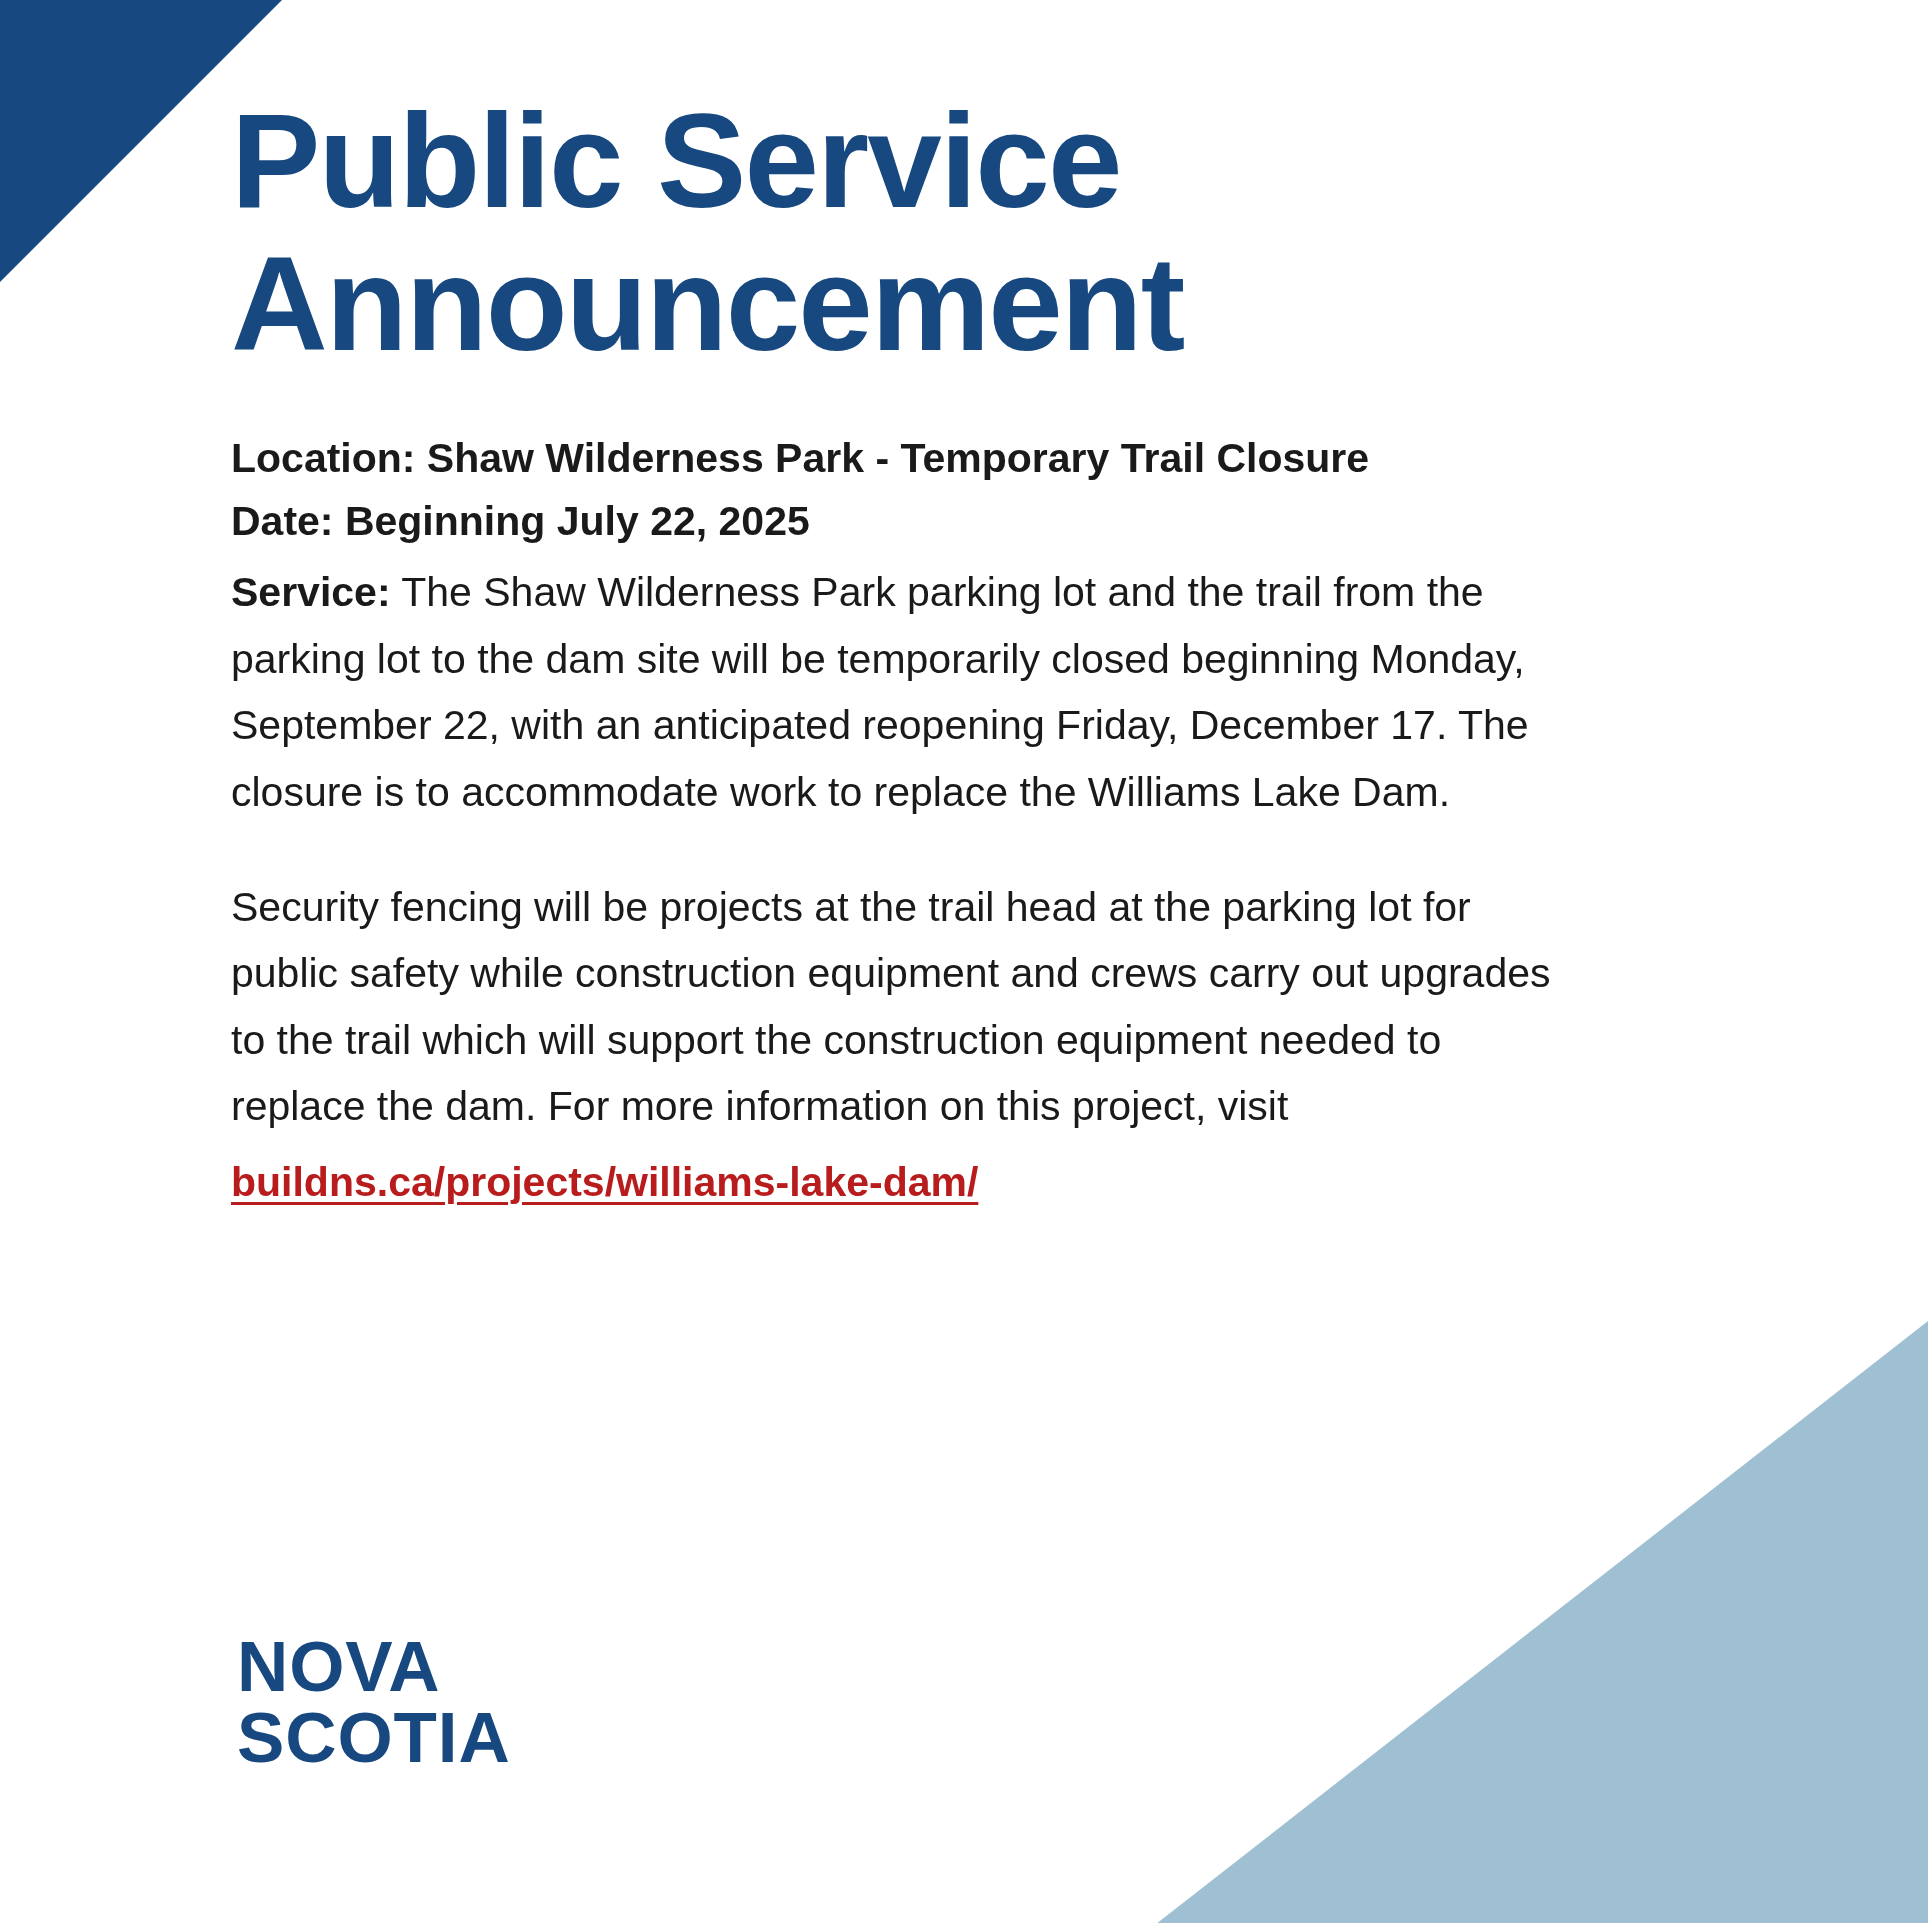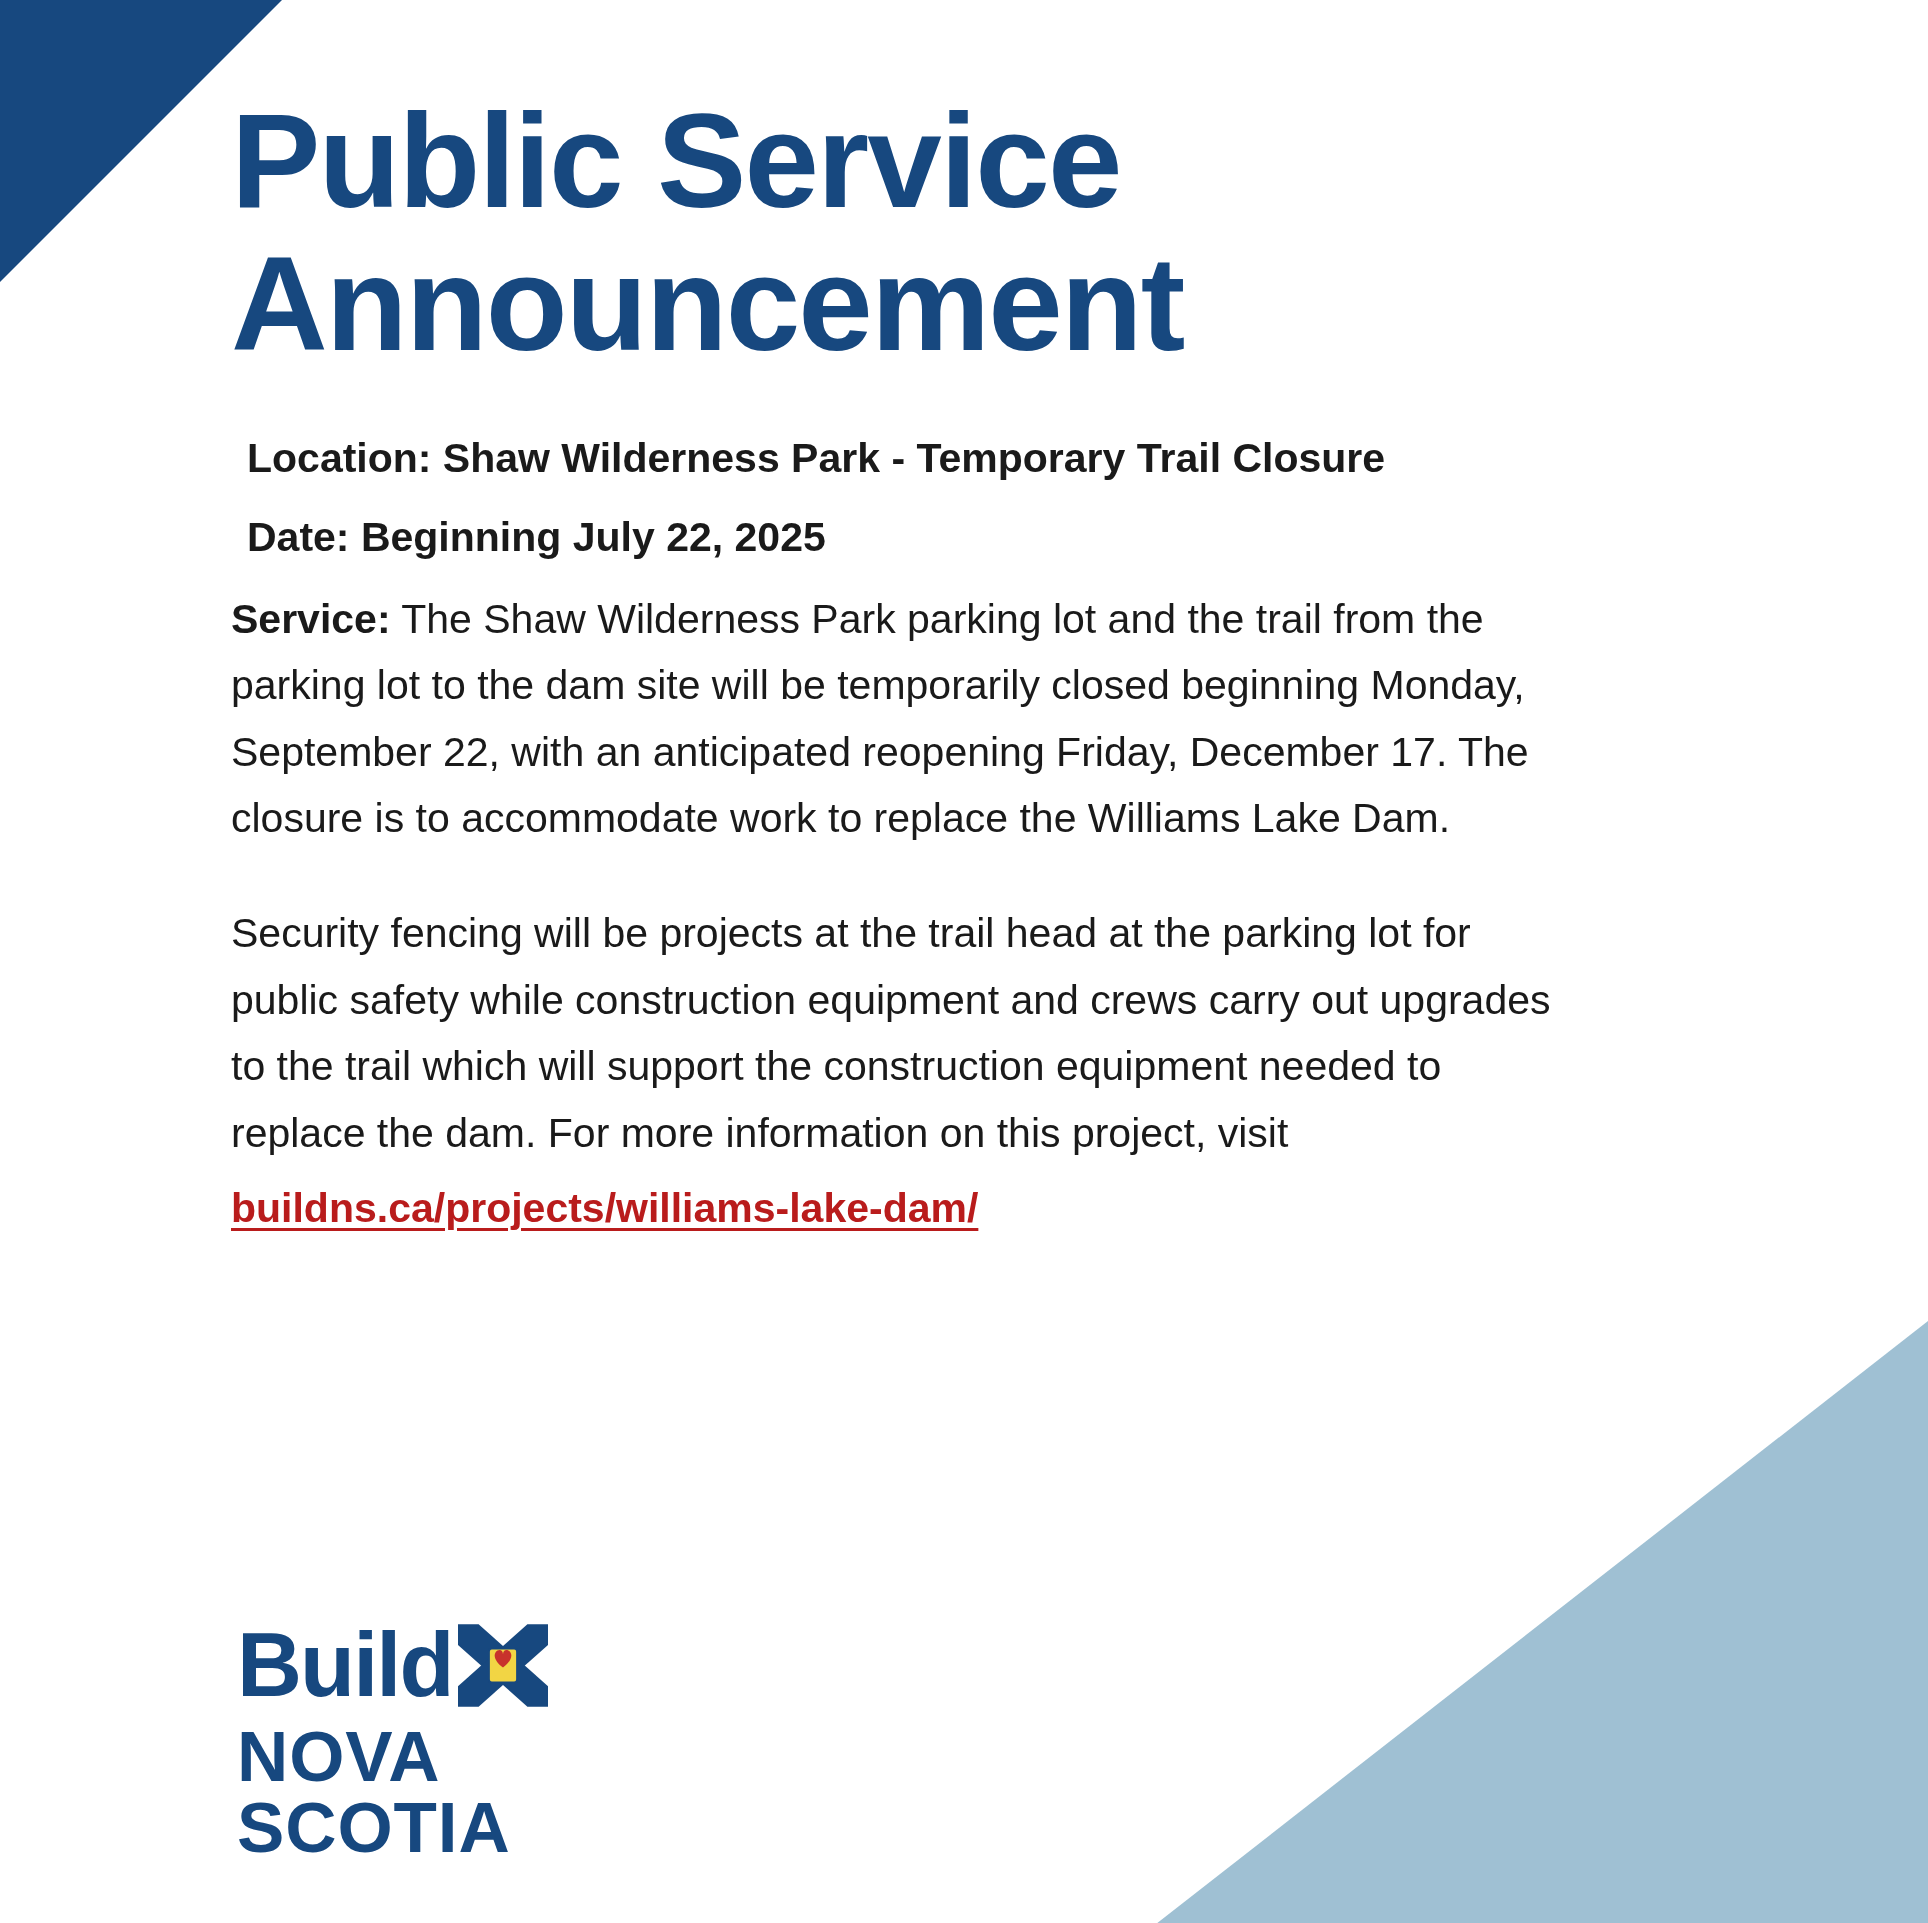--- a/index.html
+++ b/index.html
@@ -51,21 +51,21 @@
     letter-spacing: -1.9px;
     margin: 0 0 51px 0;
     max-width: 1224px;
   }
 
   .meta-line {
     font-size: 41px;
     line-height: 1.55;
     font-weight: bold;
     color: #1a1a1a;
-    margin: 16px;
+    margin: 0;
   }
 
   .para {
     font-size: 41px;
     line-height: 1.62;
     color: #1a1a1a;
     margin: 0;
     max-width: 1337px;
   }
   .para.first {
@@ -138,29 +138,15 @@
   <p class="meta-line">Date: Beginning July 22, 2025</p>
 
   <p class="para first"><b>Service:</b><span> The Shaw Wilderness Park parking lot and the trail from the parking lot to the dam site will be temporarily closed beginning Monday, September 22, with an anticipated reopening Friday, December 17. The closure is to accommodate work to replace the Williams Lake Dam.</span></p>
 
   <p class="para second">Security fencing will be projects at the trail head at the parking lot for public safety while construction equipment and crews carry out upgrades to the trail which will support the construction equipment needed to replace the dam. For more information on this project, visit</p>
 
   <a class="link" href="#">buildns.ca/projects/williams-lake-dam/</a>
 </div>
 
 <div class="logo">
-  <div class="logo-row">
-    <span class="logo-build">Build</span>
-    <span class="logo-flag">
-      <svg width="90" height="83" viewBox="0 0 96 88" xmlns="http://www.w3.org/2000/svg">
-        <rect x="0" y="0" width="96" height="88" fill="#ffffff"></rect>
-        <path d="M0,0 L22,0 L96,66 L96,88 L74,88 L0,22 Z" fill="#17487f"></path>
-        <path d="M96,0 L96,22 L22,88 L0,88 L0,66 L74,0 Z" fill="#17487f"></path>
-        <rect x="33" y="26" width="30" height="36" rx="3" fill="#f2d544"></rect>
-        <path d="M48 62 C38 56 36 48 36 40 L60 40 C60 48 58 56 48 62 Z" fill="#f2d544"></path>
-        <path d="M40 30 c3 -4 8 -3 8 2 c0 -5 5 -6 8 -2 c3 5 -2 12 -8 16 c-6 -4 -11 -11 -8 -16 Z" fill="#c8322c"></path>
-        <rect x="33" y="26" width="30" height="36" rx="3" fill="none" stroke="#17487f" stroke-width="2"></rect>
-      </svg>
-    </span>
-  </div>
   <div class="logo-sub">NOVA SCOTIA</div>
 </div>
 
 
 </body></html>

